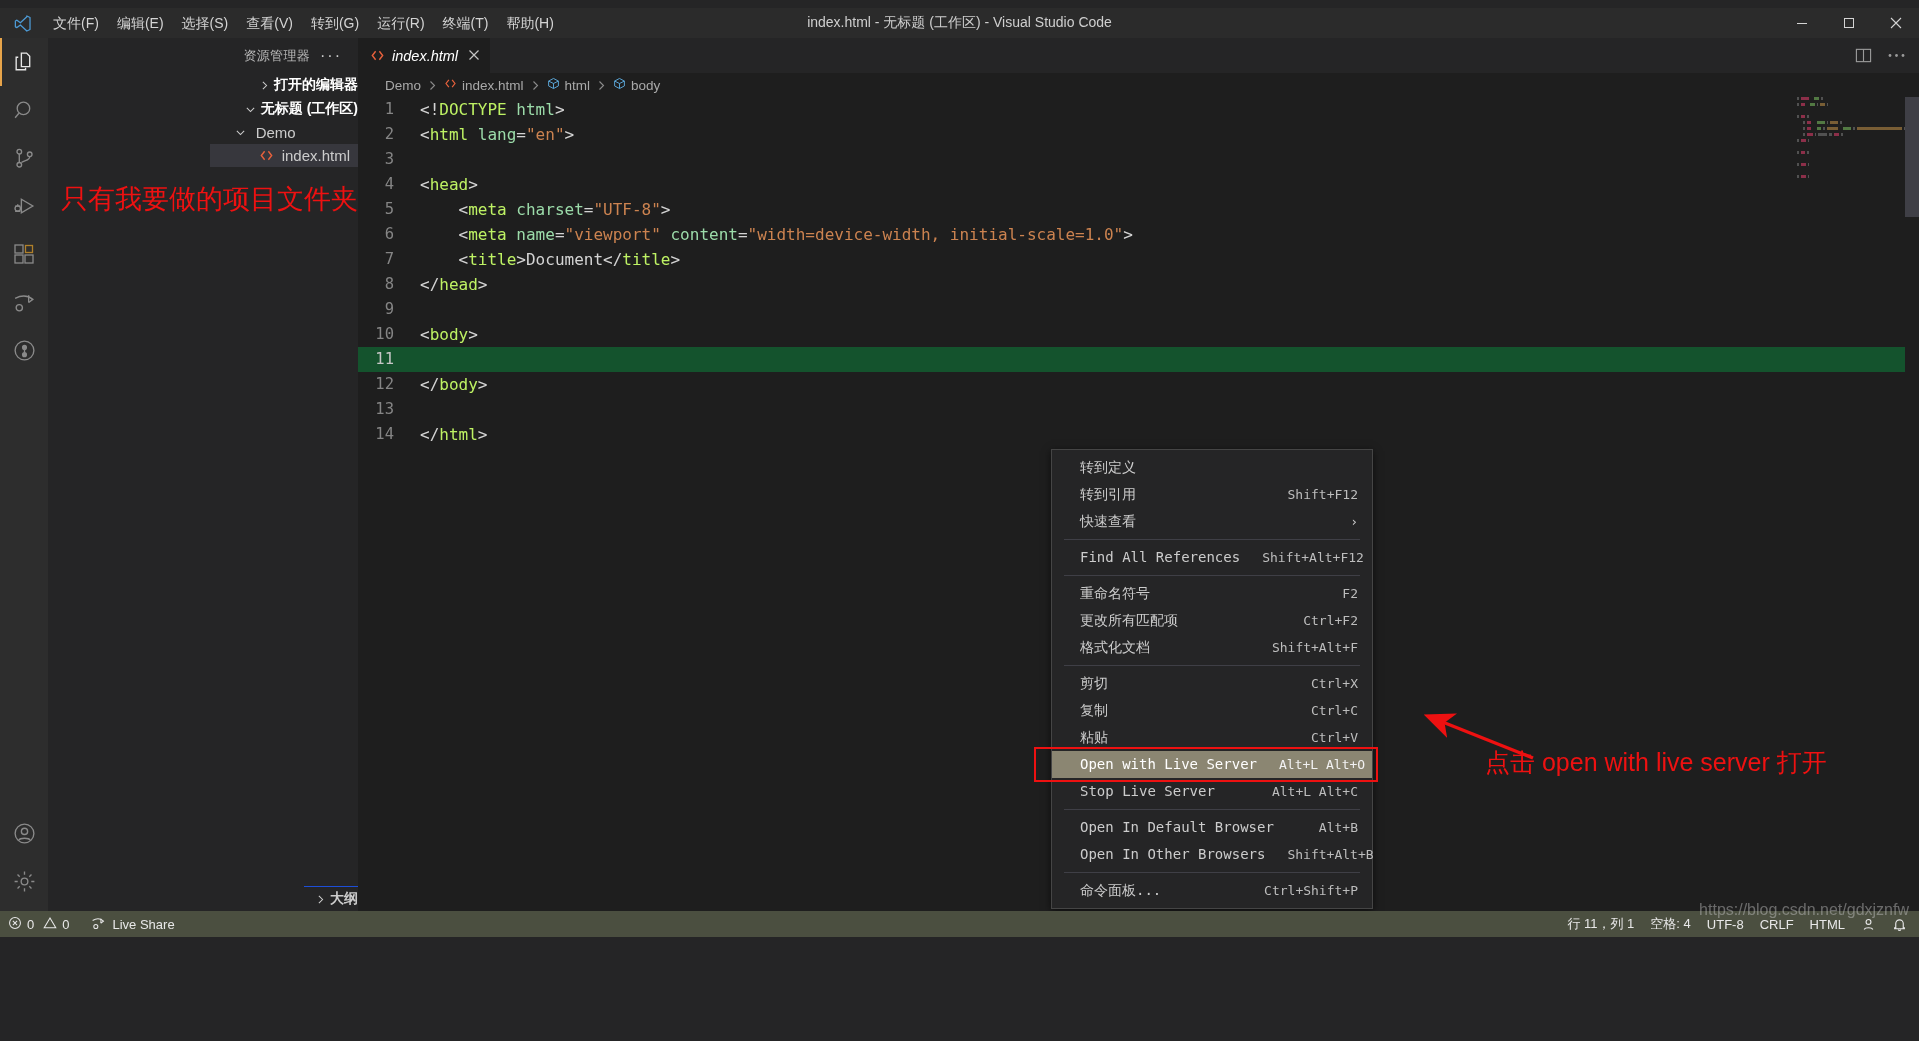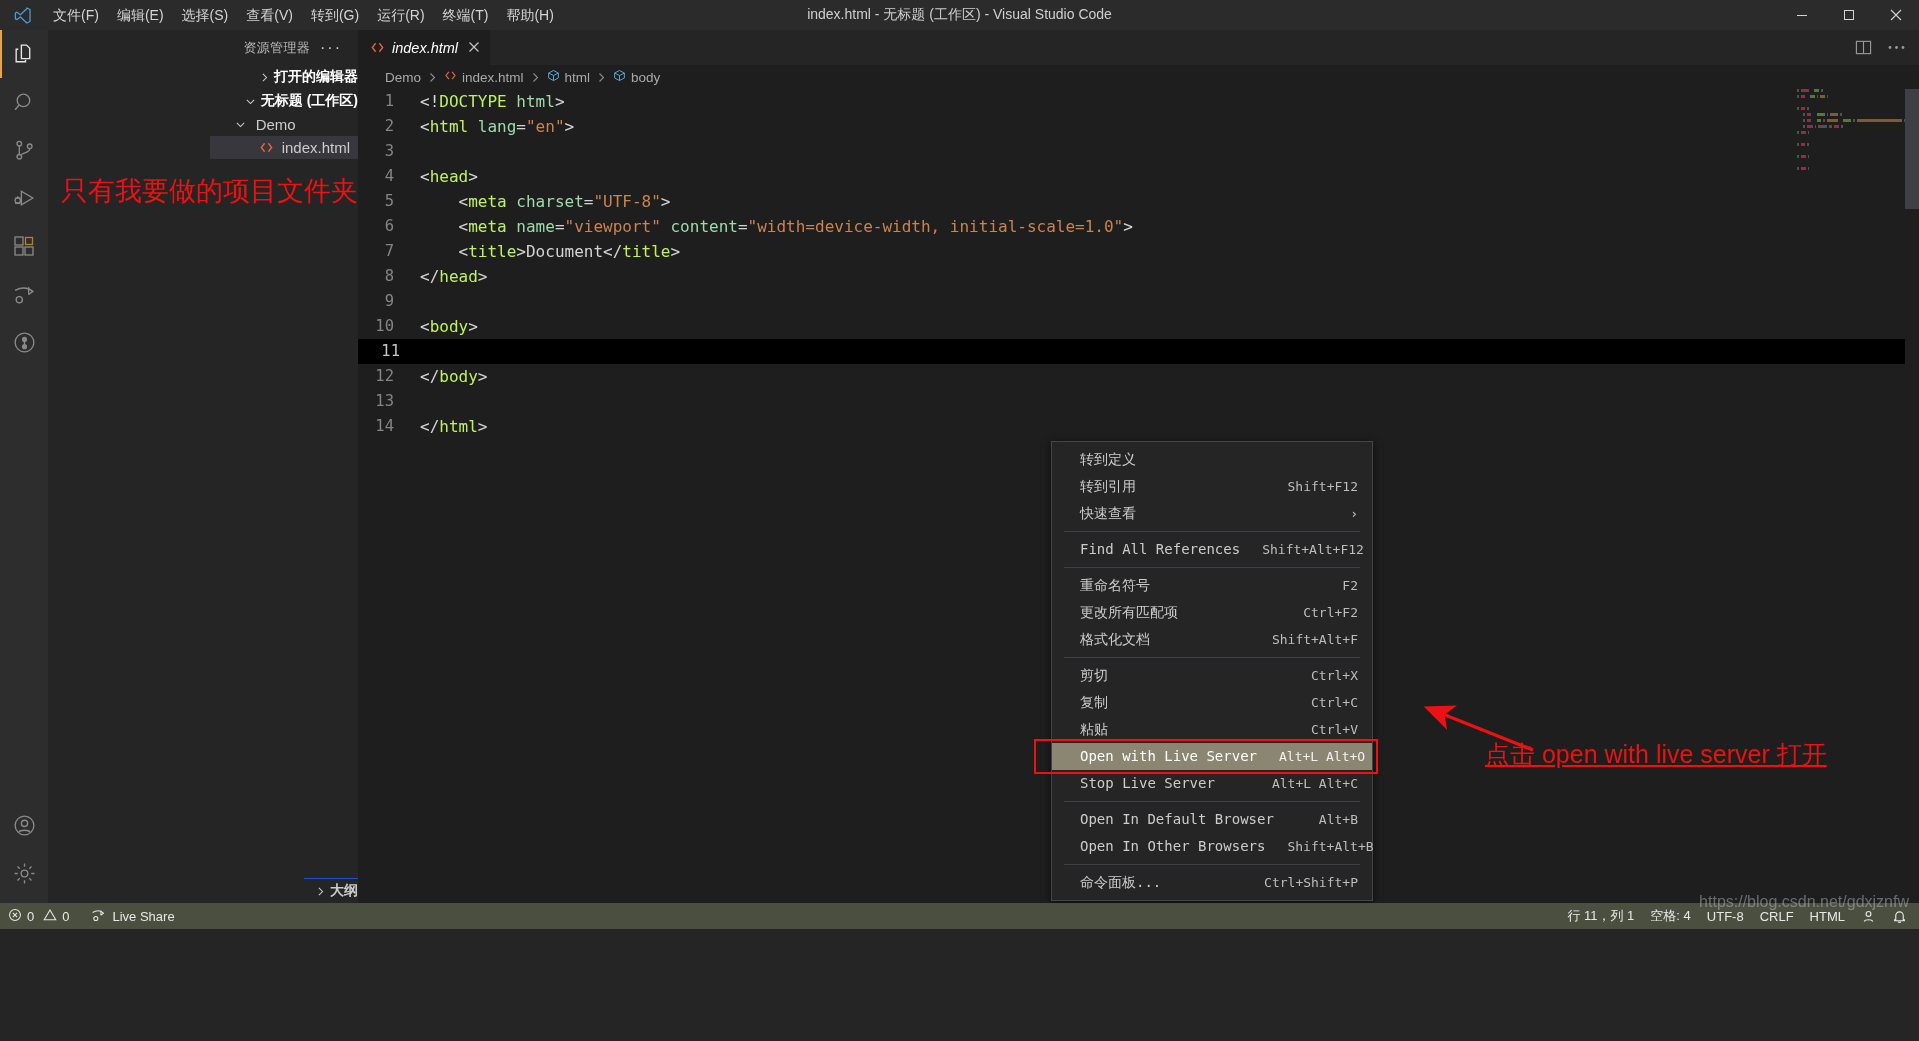--- a/index.html
+++ b/index.html
@@ -8,21 +8,21 @@
     width: 1919px; height: 1041px;
     overflow: hidden;
     background: #252526;
     font-family: "Liberation Sans", sans-serif;
     -webkit-font-smoothing: antialiased;
   }
   #app {
     position: relative;
     width: 1919px; height: 929px;
     background: #1e1e1e;
-    display: flex; flex-direction: column;
+    display: flex; flex-direction: column; margin-top: 8px;
   }
 
   
   .titlebar {
     height: 30px; min-height: 30px;
     background: #2b2b2b;
     display: flex; align-items: center;
     position: relative;
     color: #cccccc;
     font-size: 14px;
@@ -146,21 +146,21 @@
   .bc-sep { padding: 0 5px; color: #7a7a7a; display: flex; align-items: center; }
 
   .editor-body {
     flex: 1 1 auto; position: relative; overflow: hidden;
     font-family: "DejaVu Sans Mono", monospace;
     font-size: 16px;
     line-height: 25px;
   }
   .code-area { position: absolute; top: 0; left: 0; right: 0; bottom: 0; }
   .code-line { display: flex; height: 25px; align-items: center; position: relative; }
-  .code-line.current { background: #000000; padding-left: 6px; }
+  .code-line.current { background: #14532d; }
   .linenum {
     width: 62px; min-width: 62px; text-align: right; padding-right: 26px;
     color: #858585; font-size: 15.5px;
   }
   .code-line.current .linenum { color: #c6c6c6; }
   .codetext { white-space: pre; color: #d4d4d4; }
   .tok-tag { color: #bef264; }
   .tok-attr { color: #9cdcaa; }
   .tok-str { color: #cc8350; }
   .tok-punc { color: #d4d4d4; }
@@ -206,21 +206,21 @@
   .cm-redbox {
     position: absolute; left: -18px; right: -6px; top: -4px; bottom: -4px;
     border: 2px solid #ee1111; pointer-events: none;
   }
   .cm-highlight-wrap { position: relative; }
 
   
   .arrow-svg { position: absolute; left: 1060px; top: 672px; z-index: 45; pointer-events: none;}
   .annot2 {
     position: absolute; left: 1127px; top: 708px; z-index: 45;
-    color: #ee1111; font-size: 25px; white-space: nowrap; text-decoration: underline;
+    color: #ee1111; font-size: 25px; white-space: nowrap;
   }
   .watermark {
     position: absolute; right: 10px; bottom: 18px;
     color: rgba(200,200,200,.45); font-size: 16px; z-index: 60; white-space: nowrap;
   }
 
   
   .statusbar {
     height: 26px; min-height: 26px;
     background: #4b4f40;

